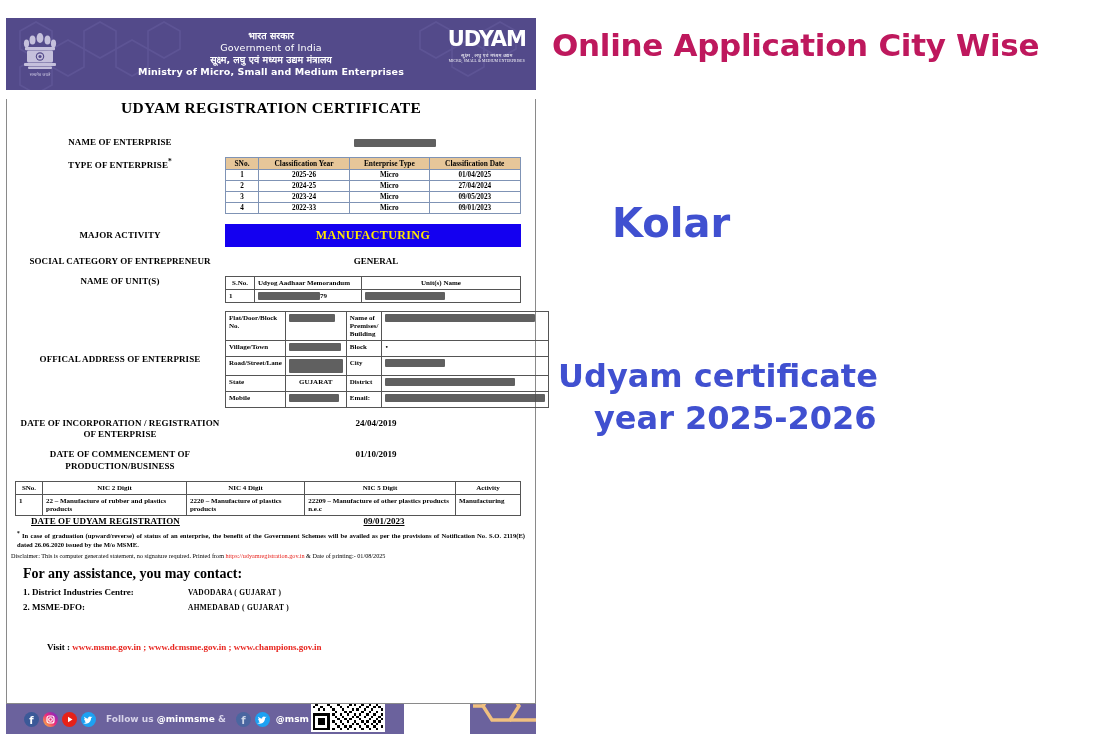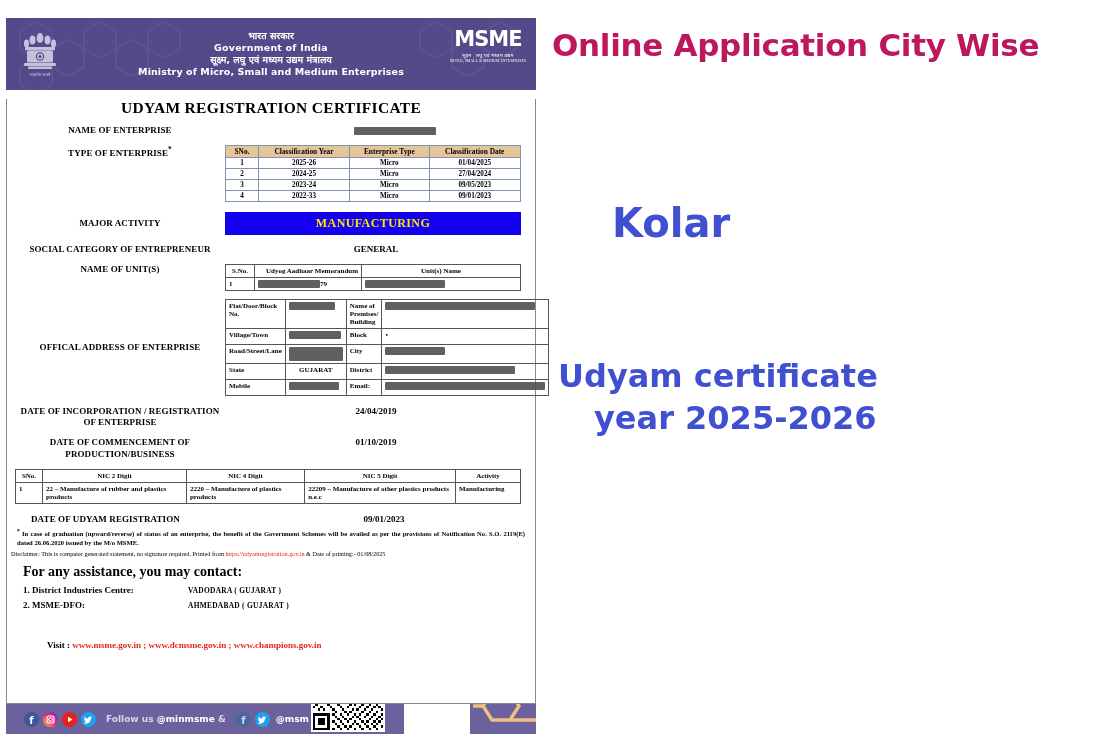--- a/index.html
+++ b/index.html
@@ -15,21 +15,21 @@
   .cert-header{
     position:relative;height:72px;background:#534a8a;overflow:hidden;
     display:flex;align-items:center;justify-content:center;
   }
   .hexpattern{position:absolute;inset:0;opacity:.38;}
   .emblem{position:absolute;left:12px;top:6px;width:44px;height:60px;z-index:3;
       display:flex;align-items:center;justify-content:center;}
   .hdr-text{position:relative;z-index:3;text-align:center;color:#ffffff;
      font-family:"DejaVu Sans",sans-serif;line-height:1.28;}
   .hdr-text .l1{font-size:9.5px;font-weight:bold;}
-  .hdr-text .l2{font-size:9.5px;font-weight:bold;letter-spacing:.2px;}
+  .hdr-text .l2{font-size:9.5px;font-weight:normal;letter-spacing:.2px;}
   .hdr-text .l3{font-size:9.5px;font-weight:bold;}
   .hdr-text .l4{font-size:9.5px;font-weight:bold;letter-spacing:.1px;}
   .msme-logo{position:absolute;right:10px;top:12px;z-index:3;text-align:center;color:#fff;}
   .msme-mark{font-family:"DejaVu Sans",sans-serif;font-weight:bold;font-size:21px;
       letter-spacing:-1px;line-height:.95;}
   .msme-sub1{font-size:5px;letter-spacing:.2px;margin-top:2px;}
   .msme-sub2{font-size:3.6px;letter-spacing:.2px;margin-top:1px;}
 
   .cert-body{border:1.5px solid #8a8a8a;border-top:none;height:605px;
      background:#fff;position:relative;padding:0;box-sizing:border-box;}
@@ -137,32 +137,32 @@
       </div>
 
       <div class="hdr-text">
         <div class="l1">भारत सरकार</div>
         <div class="l2">Government of India</div>
         <div class="l3">सूक्ष्म, लघु एवं मध्यम उद्यम मंत्रालय</div>
         <div class="l4">Ministry of Micro, Small and Medium Enterprises</div>
       </div>
 
       <div class="msme-logo">
-        <div class="msme-mark">MSME</div>
+        <div class="msme-mark">UDYAM</div>
         <div class="msme-sub1">सूक्ष्म , लघु एवं मध्यम उद्यम</div>
         <div class="msme-sub2">MICRO, SMALL &amp; MEDIUM ENTERPRISES</div>
       </div>
     </div>
 
     <div class="cert-body">
 
       <div class="cert-title">UDYAM REGISTRATION CERTIFICATE</div>
 
 
-      <div class="rowline" style="margin-top:8px;gap:37px;">
+      <div class="rowline" style="margin-top:20px;gap:37px;">
         <div class="lbl">NAME OF ENTERPRISE</div>
         <div class="val">
           <span class="redact" style="width:82px;"></span>
         </div>
       </div>
 
       <div class="rowline" style="margin-top:9px;">
         <div class="lbl">
           <span>TYPE OF ENTERPRISE</span><sup>*</sup>
         </div>
@@ -216,21 +216,21 @@
         <div class="val">GENERAL</div>
       </div>
 
       <div class="rowline" style="margin-top:8px;">
         <div class="lbl">NAME OF UNIT(S)</div>
         <div style="flex:1;padding-right:6px;">
           <table class="plain">
             <tbody>
                 <tr>
               <th style="width:22px;text-align:center;">S.No.</th>
-              <th style="width:100px;text-align:right;">Udyog Aadhaar Memorandum</th>
+              <th style="width:100px;text-align:left;">Udyog Aadhaar Memorandum</th>
               <th style="text-align:center;">Unit(s) Name</th>
             </tr>
             <tr>
               <td>1</td>
               <td><span class="redact" style="width:62px;"></span><span>79</span></td>
               <td><span class="redact" style="width:80px;"></span></td>
             </tr>
           </tbody>
             </table>
         </div>
@@ -302,21 +302,21 @@
               <td>22 – Manufacture of rubber and plastics products</td>
               <td>2220 – Manufacture of plastics products</td>
               <td>22209 – Manufacture of other plastics products n.e.c</td>
               <td>Manufacturing</td>
             </tr>
           </tbody>
             </table>
         </div>
       </div>
 
-      <div class="rowline" style="margin-top:10px;">
+      <div class="rowline" style="text-decoration:underline;">
         <div class="lbl" style="text-align:left;padding-left:16px;">DATE OF UDYAM REGISTRATION</div>
         <div class="val">09/01/2023</div>
       </div>
 
       <div class="note">
         <sup>*</sup> <span>In case of graduation (upward/reverse) of status of an enterprise, the benefit of the Government Schemes will be availed as per the provisions of Notification No. S.O. 2119(E) dated    26.06.2020 issued by the M/o MSME.</span>
       </div>
 
       <div class="disc">
         <span>Disclaimer: This is computer generated statement, no signature required. Printed from </span><a href="#">https://udyamregistration.gov.in</a><span> &amp; Date of printing:- 01/08/2025</span>

